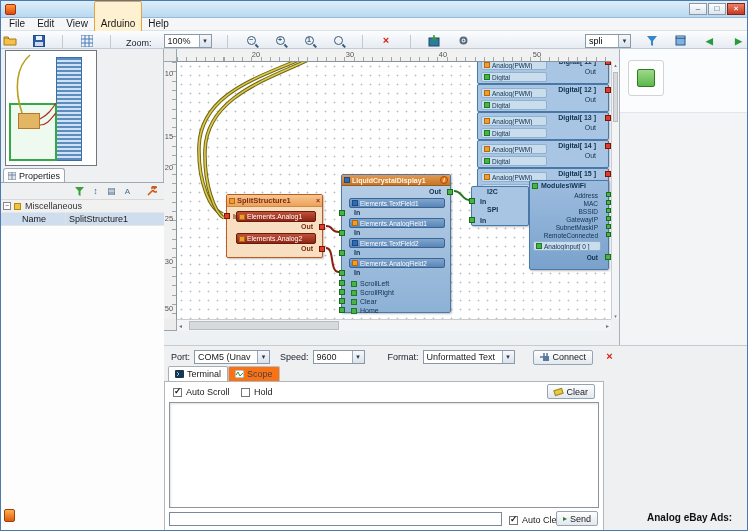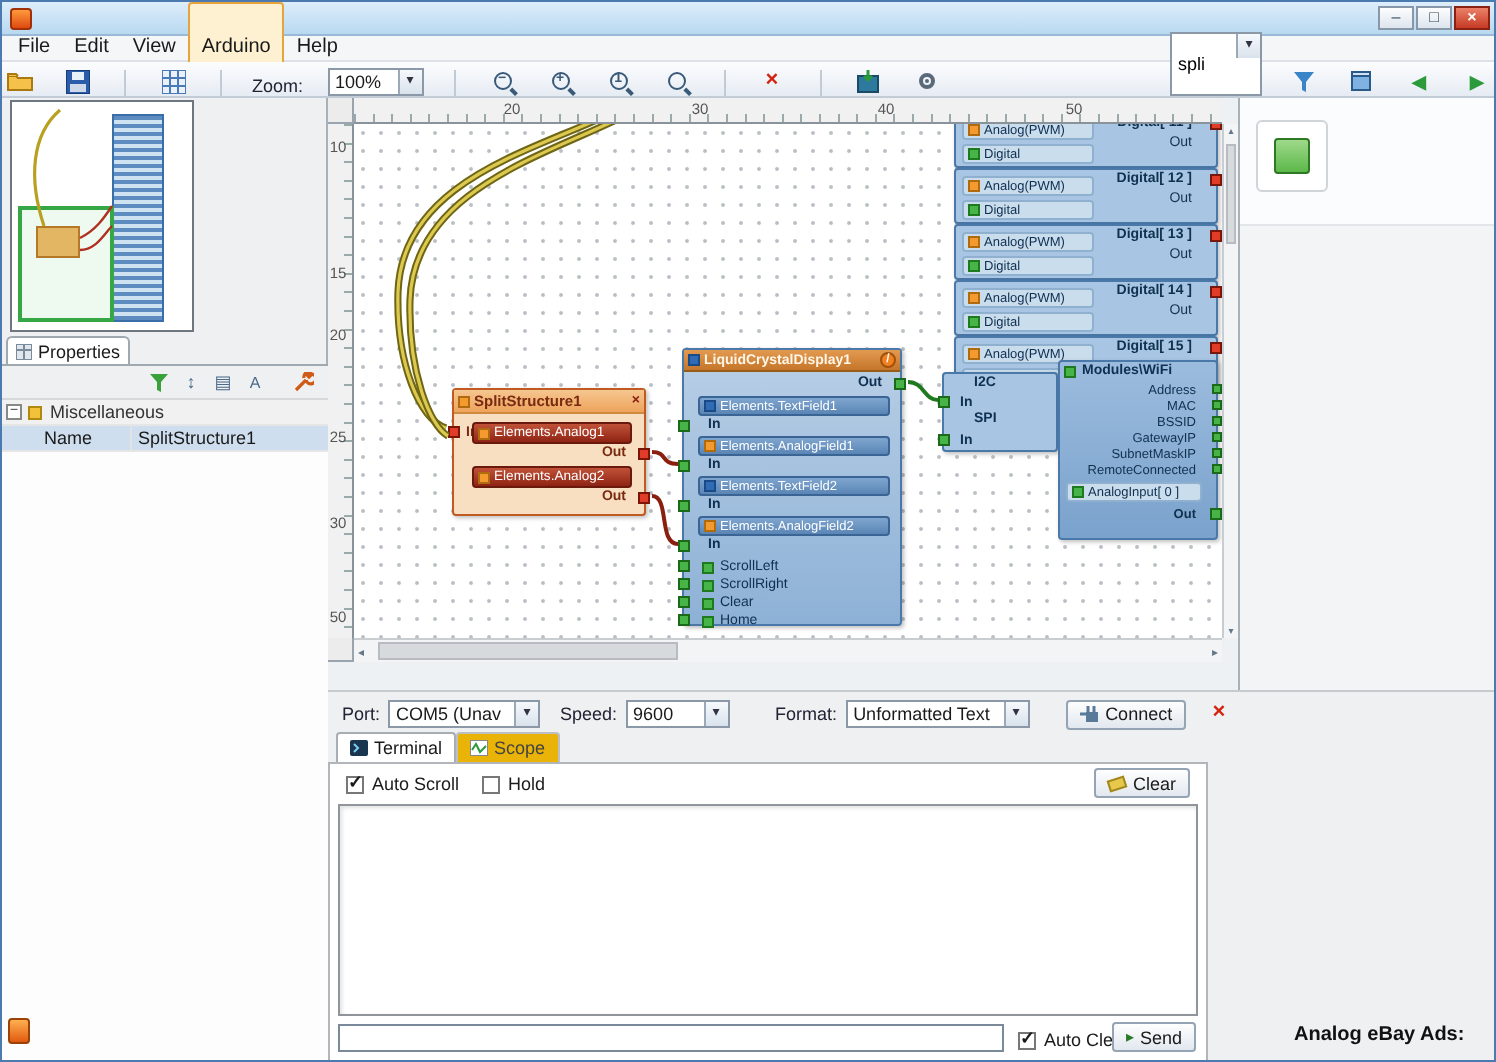--- a/index.html
+++ b/index.html
@@ -21,21 +21,21 @@
 .mitem{padding:16px 6px;font-size:10px;line-height:12px}
 .mitem.hl{border:1px solid #e8a43c;background:#fdf1d2;border-radius:2px}
 .toolbar{position:absolute;left:0;top:30px;width:100%;height:18px;background:linear-gradient(#fcfdfe,#e6ecf3);border-bottom:1px solid #c3ccd6;display:flex;align-items:flex-end;gap:12px;padding:0 0}
 .tbtn{width:17px;height:15px;display:flex;align-items:center;justify-content:center;border-radius:2px;flex:0 0 auto}
 .sep{width:1px;height:13px;background:#c2cad3;margin:0 3px;flex:0 0 auto}
 .lab{font-size:9px;color:#223;flex:0 0 auto}
 .combo{position:relative;background:#fff;border:1px solid #8a98a8;font-size:9px;display:flex;align-items:center;padding:0 13px 0 3px;height:14px;white-space:nowrap;overflow:hidden;flex:0 0 auto}
 .combo::after{content:"▾";position:absolute;right:0;top:0;width:11px;height:100%;font-size:7px;color:#334;background:linear-gradient(#f6f9fc,#d9e2ec);border-left:1px solid #9aa8b8;text-align:center;line-height:12px}
 .mag{width:9px;height:9px;border:1.5px solid #3a5a7a;border-radius:50%;position:relative;font-size:7px;line-height:6px;text-align:center;color:#3a5a7a;font-weight:bold}
 .mag::after{content:"";position:absolute;width:4px;height:1.5px;background:#3a5a7a;right:-4px;bottom:-2px;transform:rotate(45deg)}
-.searchbox{position:relative;width:46px;height:32px;background:#fff;border:1px solid #8a98a8;flex:0 0 auto}
+.searchbox{position:relative;width:46px;height:14px;background:#fff;border:1px solid #8a98a8;flex:0 0 auto}
 .searchbox input{width:100%;height:100%;border:0;font-size:9px;padding:0 12px 0 3px;font-family:"Liberation Sans",sans-serif;outline:none}
 .searchbox::after{content:"▾";position:absolute;right:0;top:0;width:11px;height:12px;font-size:7px;color:#334;background:linear-gradient(#f6f9fc,#d9e2ec);border-left:1px solid #9aa8b8;text-align:center;line-height:12px}
 .garrow{font-size:9px;color:#2a9a3a;font-weight:bold}
 
 .lpanel{position:absolute;left:0;top:48px;width:163px;height:483px;background:#eef0f2;border-right:1px solid #a8b0b8}
 .navbox{position:absolute;left:4px;top:1px;width:92px;height:116px;background:#fff;border:1px solid #6e7680}
 .miniboard{position:absolute;left:50px;top:6px;width:26px;height:104px;background:repeating-linear-gradient(180deg,#5d8cc0 0 2px,#cfe2f2 2px 4px);border:1px solid #3a6ea8}
 .minorange{position:absolute;left:12px;top:62px;width:22px;height:16px;background:#f2b562;border:1px solid #bf7020}
 .viewrect{position:absolute;left:3px;top:52px;width:48px;height:58px;border:2px solid #35a845;background:rgba(90,200,100,.10)}
 .ptab{position:absolute;left:2px;top:119px;width:62px;height:14px;background:#fff;border:1px solid #a0a8b0;border-bottom:none;border-radius:3px 3px 0 0;display:flex;align-items:center;gap:3px;padding:0 4px;font-size:9px}
@@ -93,21 +93,21 @@
 .rpanel{position:absolute;left:618px;top:48px;width:130px;height:296px;background:#f2f4f6;border-left:1px solid #a8b0b8}
 .rpanel .topstrip{position:absolute;left:0;top:0;width:100%;height:64px;background:#fbfcfd;border-bottom:1px solid #e2e6ea}
 .palcard{position:absolute;left:8px;top:11px;width:36px;height:36px;background:#fff;border:1px solid #cfd4d9;border-radius:3px;display:flex;align-items:center;justify-content:center}
 .palicon{width:18px;height:18px;background:linear-gradient(#9fd98a,#5cb84a);border:1px solid #2e7a24;border-radius:2px}
 
 .bottom{position:absolute;left:163px;top:344px;width:585px;height:187px;background:#eef0f2;border-top:1px solid #c6cbd0}
 .connectbar{position:absolute;left:0;top:2px;width:100%;height:18px;display:flex;align-items:center;gap:4px;padding-left:7px}
 .btn{display:inline-flex;align-items:center;gap:3px;background:linear-gradient(#fefefe,#e2e8ef);border:1px solid #95a4b4;border-radius:2px;font-size:9px;padding:0 6px;height:15px;flex:0 0 auto}
 .tab{position:absolute;height:15px;display:flex;align-items:center;gap:3px;padding:0 6px;font-size:9px}
 .tab.sel{background:#fff;border:1px solid #a8adb2;border-bottom:none;border-radius:2px 2px 0 0;z-index:2}
-.tab.unsel{background:#eab308;border:1px solid #bcc0c4;border-bottom:none;border-radius:2px 2px 0 0;color:#444}
+.tab.unsel{background:#f97316;border:1px solid #bcc0c4;border-bottom:none;border-radius:2px 2px 0 0;color:#444}
 .tpanel{position:absolute;left:0;top:35px;width:440px;height:152px;background:#fff;border:1px solid #b2b6ba}
 .cb{width:9px;height:9px;border:1px solid #777;background:#fff;display:inline-block;position:relative;vertical-align:-1px;flex:0 0 auto}
 .cb.checked::after{content:"✓";position:absolute;left:0;top:-3px;font-size:9px;color:#1a1a1a;font-weight:bold}
 .cbrow{display:flex;align-items:center;gap:4px;font-size:9px;position:absolute}
 .output{position:absolute;left:4px;top:20px;width:430px;height:106px;background:#fff;border:1px solid #8f959a;box-shadow:inset 1px 1px 2px rgba(0,0,0,.12)}
 .sendinput{position:absolute;left:4px;top:130px;width:333px;height:14px;border:1px solid #7a8a9a;font-size:9px;padding:0 3px;font-family:"Liberation Sans",sans-serif}
 .eraser{width:9px;height:6px;background:#e8c84a;border:1px solid #a08820;transform:rotate(-18deg)}
 .adlabel{position:absolute;left:483px;top:166px;font-size:10px;font-weight:bold;color:#111}
 .adicon{position:absolute;left:3px;top:508px;width:11px;height:13px;background:linear-gradient(#ffb050,#e05a10);border:1px solid #9a4208;border-radius:2px}
 .redx{font-size:11px;font-weight:bold;color:#d42310;line-height:11px}

